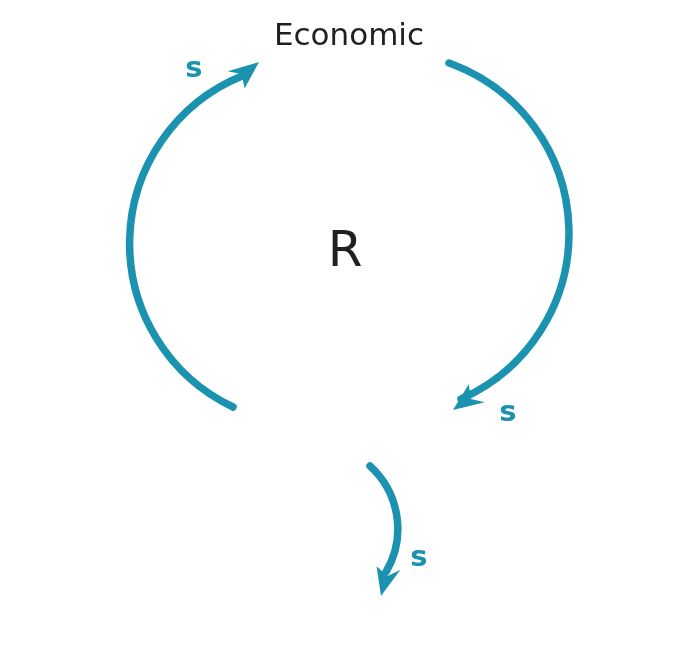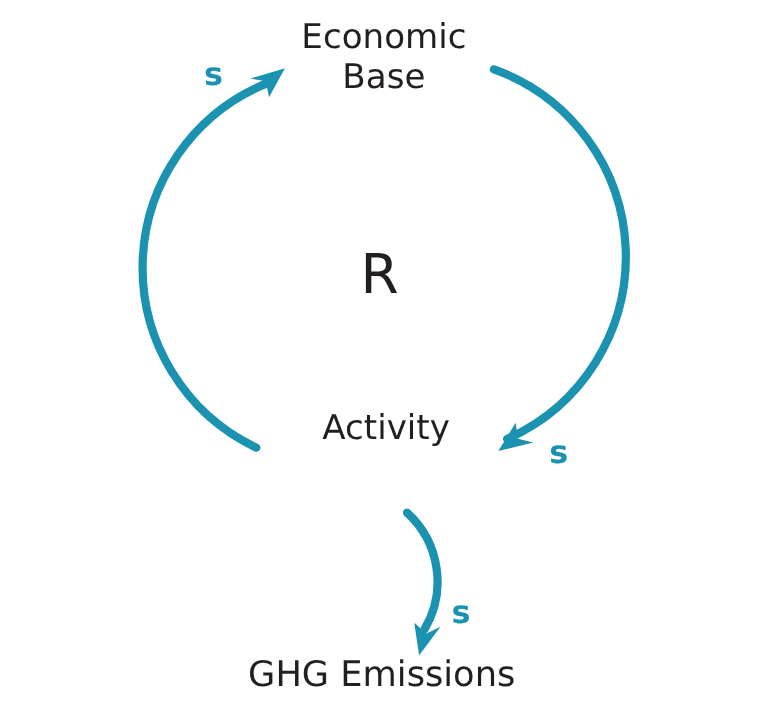--- a/index.html
+++ b/index.html
@@ -66,28 +66,25 @@
 
     <path class="arc" d="M 449 63 A 181 181 0 0 1 461 399"></path>
     <path class="arrowhead" transform="translate(453,410) rotate(143)" d="M 0 0 L -30 -13 L -21 -2 L -28 11 Z"></path>
 
     <path class="arc" d="M 370 466 A 85 85 0 0 1 386 572"></path>
     <path class="arrowhead" transform="translate(381,596) rotate(103)" d="M 0 0 L -30 -13 L -21 -2 L -28 11 Z"></path>
   </svg>
 
   <div class="node" style="left:349px; top:16px;">
     <div>Economic</div>
-    <div>Base</div>
   </div>
 
   <div class="node" style="left:351px; top:371px;">
-    <div>Activity</div>
   </div>
 
-  <div class="node node--single" style="left:347px; top:595px;">GHG Emissions</div>
 
   <div class="loop-label" style="left:345px; top:249px;">R</div>
 
   <span class="s-label" style="left:194px; top:67px;">s</span>
   <span class="s-label" style="left:508px; top:411px;">s</span>
   <span class="s-label" style="left:419px; top:556px;">s</span>
 
 </div>
 
 </body></html>

